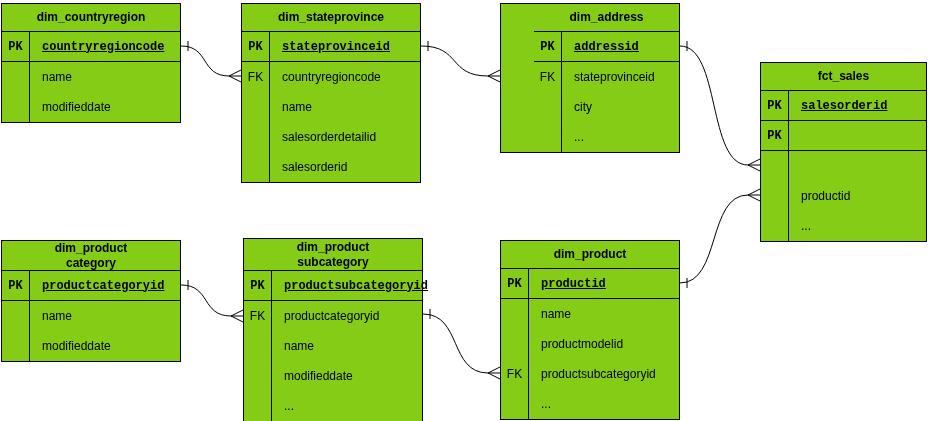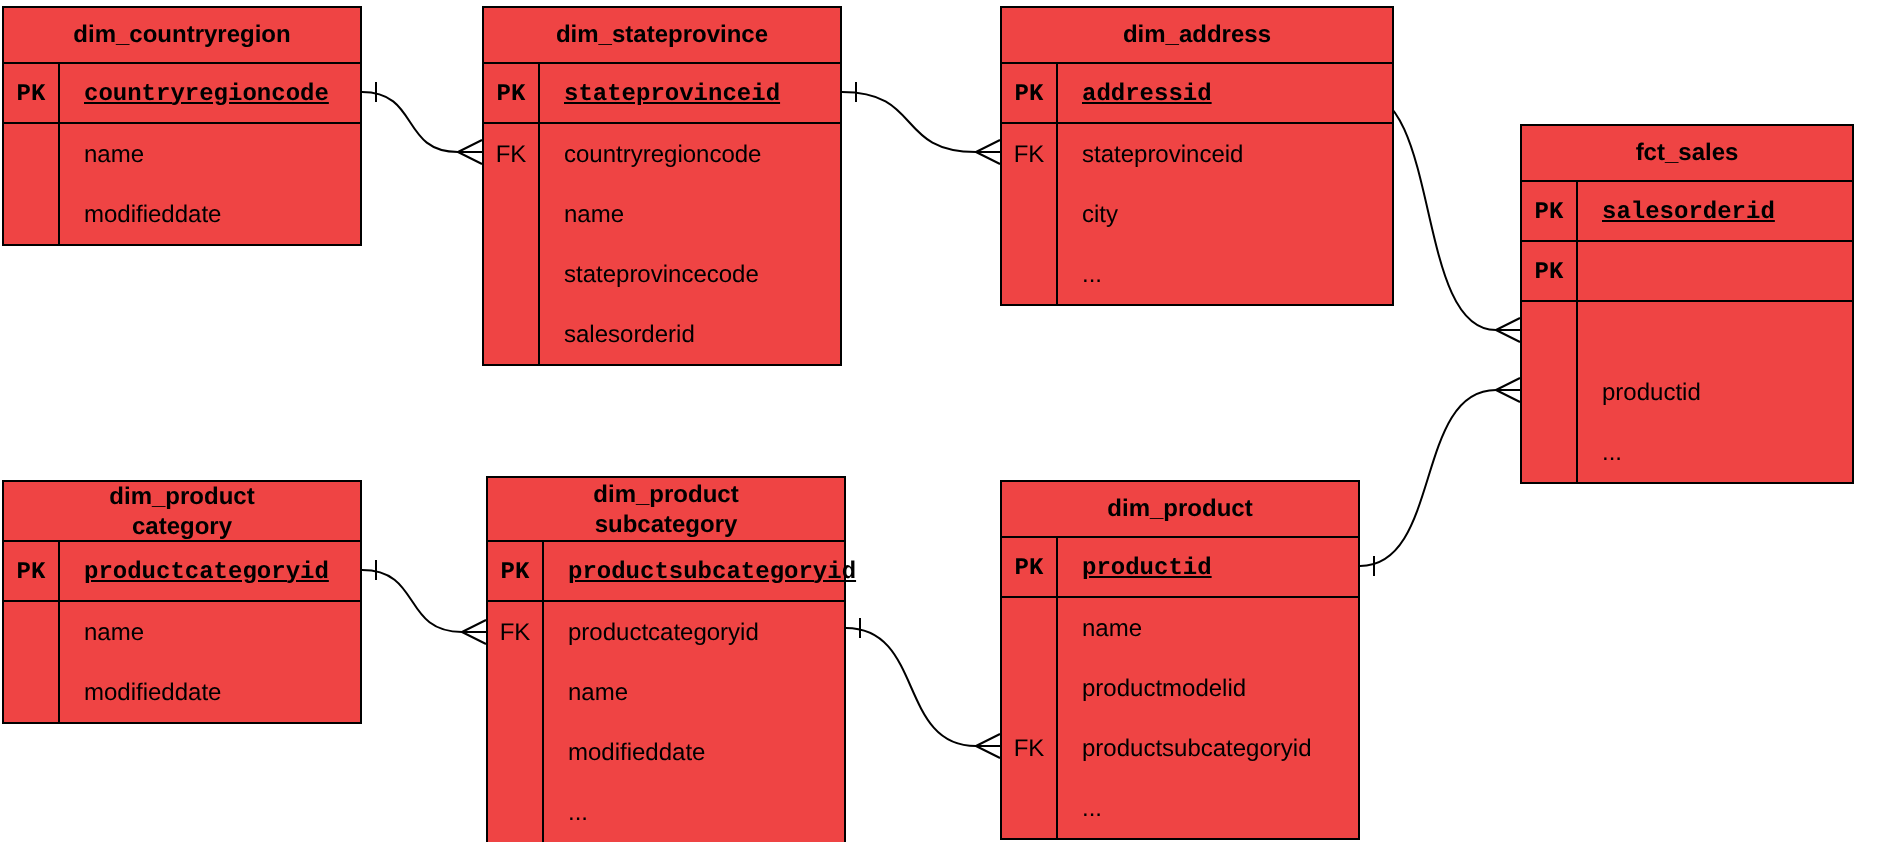--- a/index.html
+++ b/index.html
@@ -13,21 +13,21 @@
     color: #000000;
     overflow: hidden;
   }
   .rel-layer {
     position: absolute;
     left: 0; top: 0;
     width: 941px; height: 421px;
   }
   .er-table {
     position: absolute;
-    background: #ef4444;
+    background: #84cc16;
     border: 1px solid #000000;
     box-sizing: border-box;
   }
   .er-title {
     box-sizing: border-box;
     border-bottom: 1px solid #000000;
     display: flex;
     flex-direction: column;
     align-items: center;
     justify-content: center;
@@ -139,28 +139,28 @@
       <div class="er-row" style="height: 30px;">
         <div class="key-cell">FK</div>
         <div class="field-cell">countryregioncode</div>
       </div>
       <div class="er-row" style="height: 30px;">
         <div class="key-cell"></div>
         <div class="field-cell">name</div>
       </div>
       <div class="er-row" style="height: 30px;">
         <div class="key-cell"></div>
-        <div class="field-cell">stateprovincecode</div>
+        <div class="field-cell">salesorderdetailid</div>
       </div>
       <div class="er-row" style="height: 30px;">
         <div class="key-cell"></div>
         <div class="field-cell">salesorderid</div>
       </div>
     </div>
-    <div class="er-table" style="left: 500px; top: 3px; width: 197px;">
+    <div class="er-table" style="left: 500px; top: 3px; width: 180px; padding-left: 33px;">
       <div class="er-title" style="height: 28px;">
         <span>dim_address</span>
       </div>
       <div class="er-row pk" style="height: 30px;">
         <div class="key-cell">PK</div>
         <div class="field-cell">addressid</div>
       </div>
       <div class="er-row" style="height: 30px;">
         <div class="key-cell">FK</div>
         <div class="field-cell">stateprovinceid</div>

